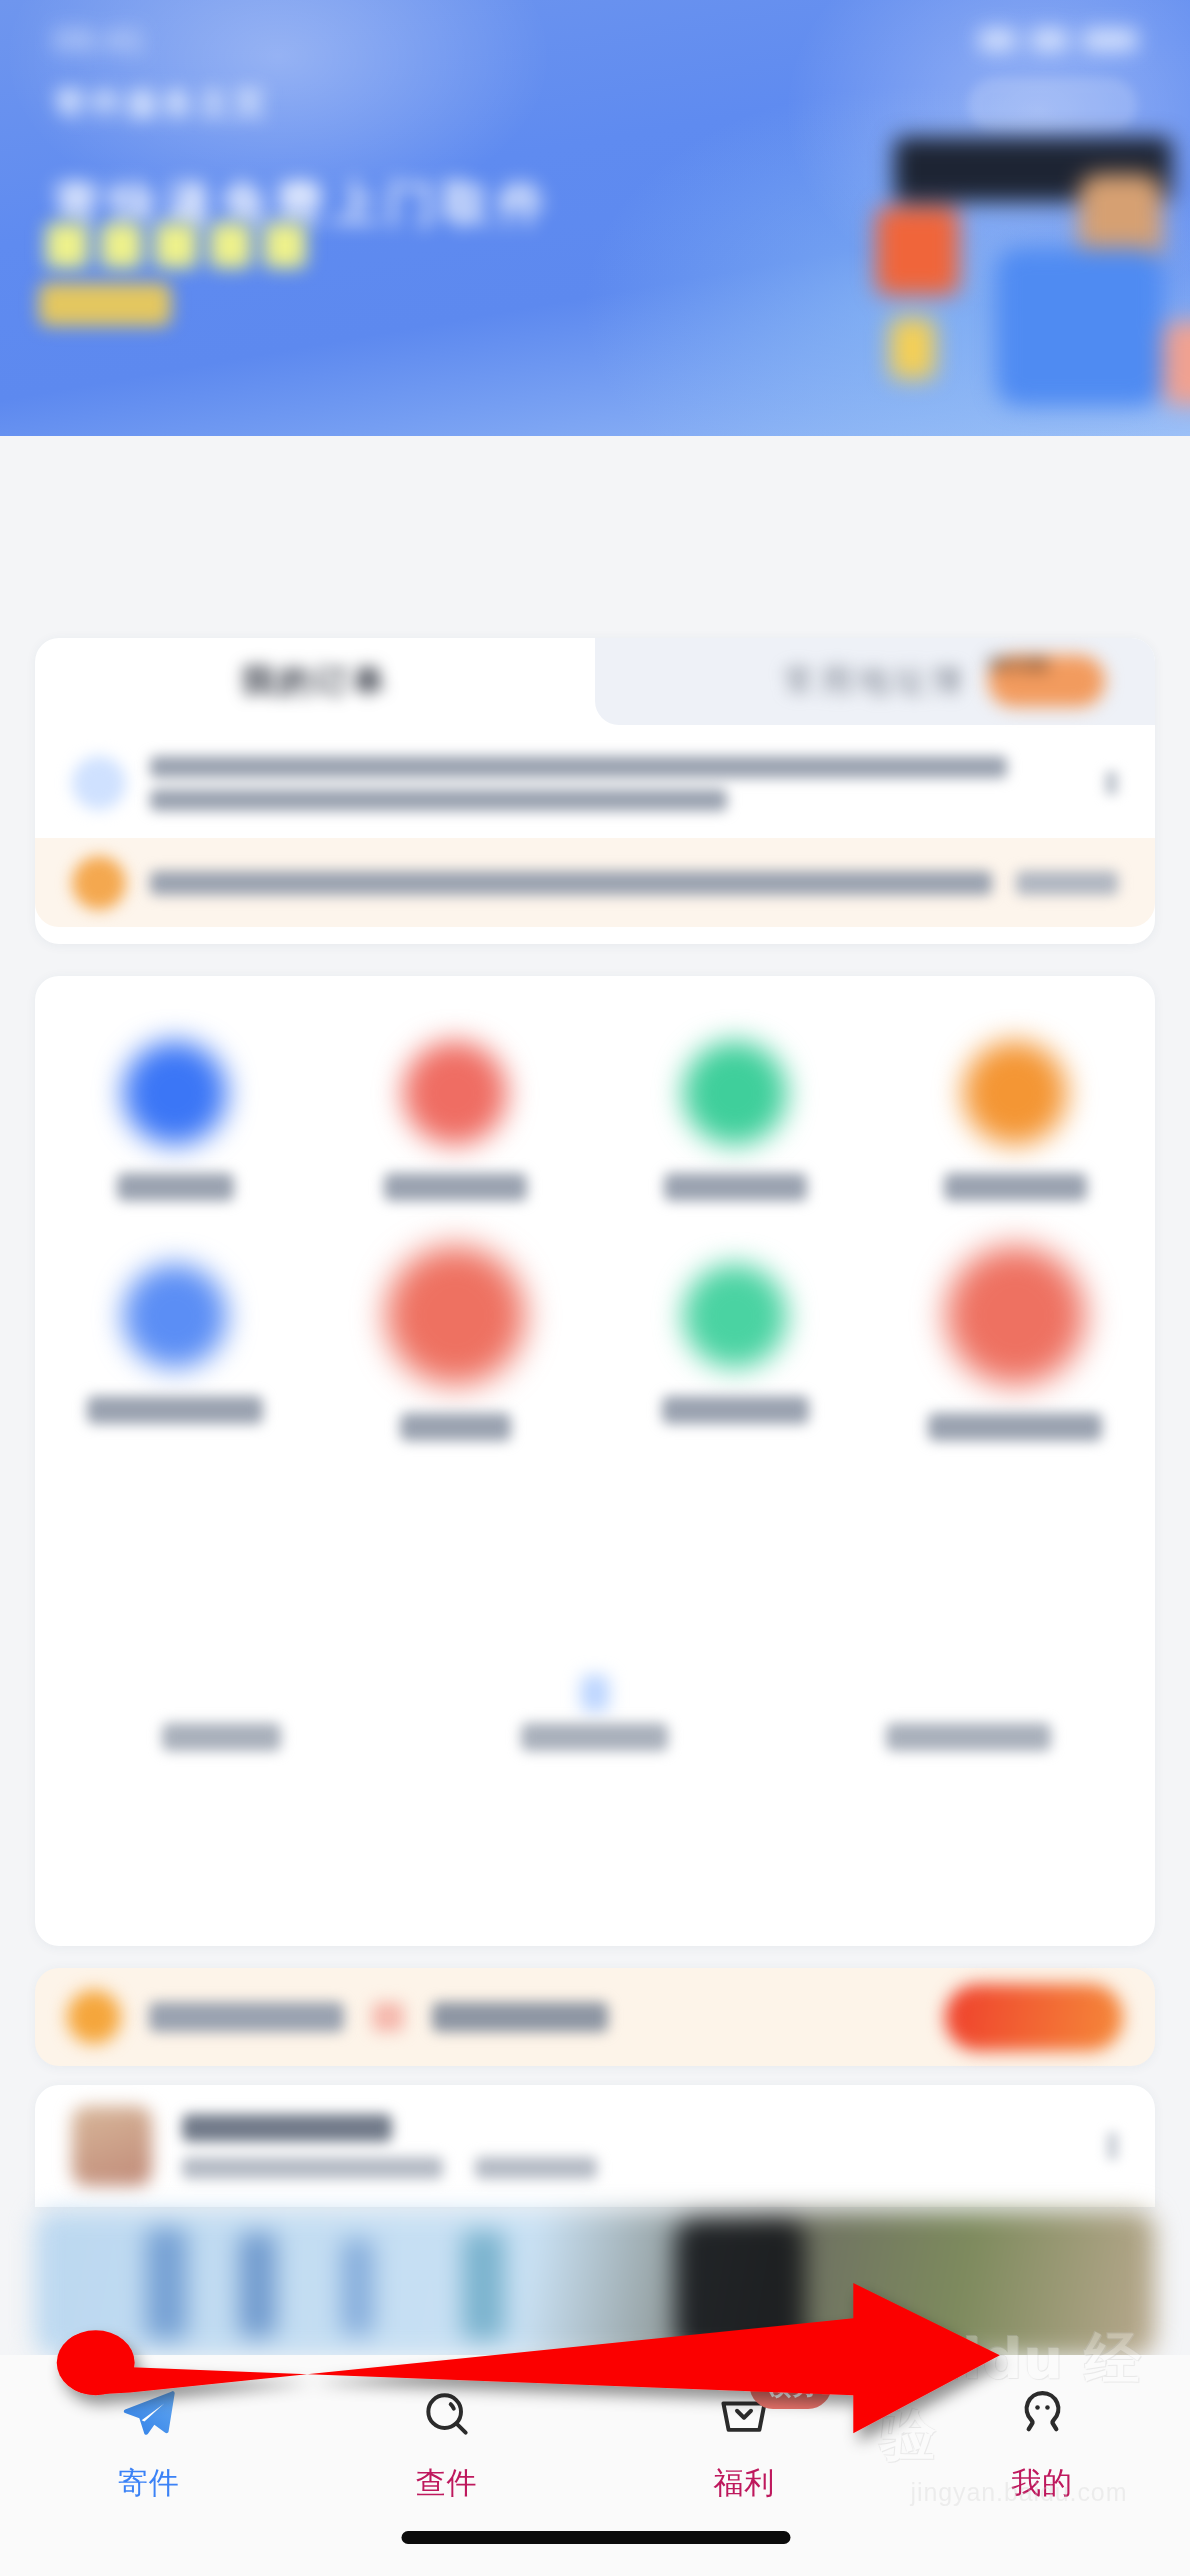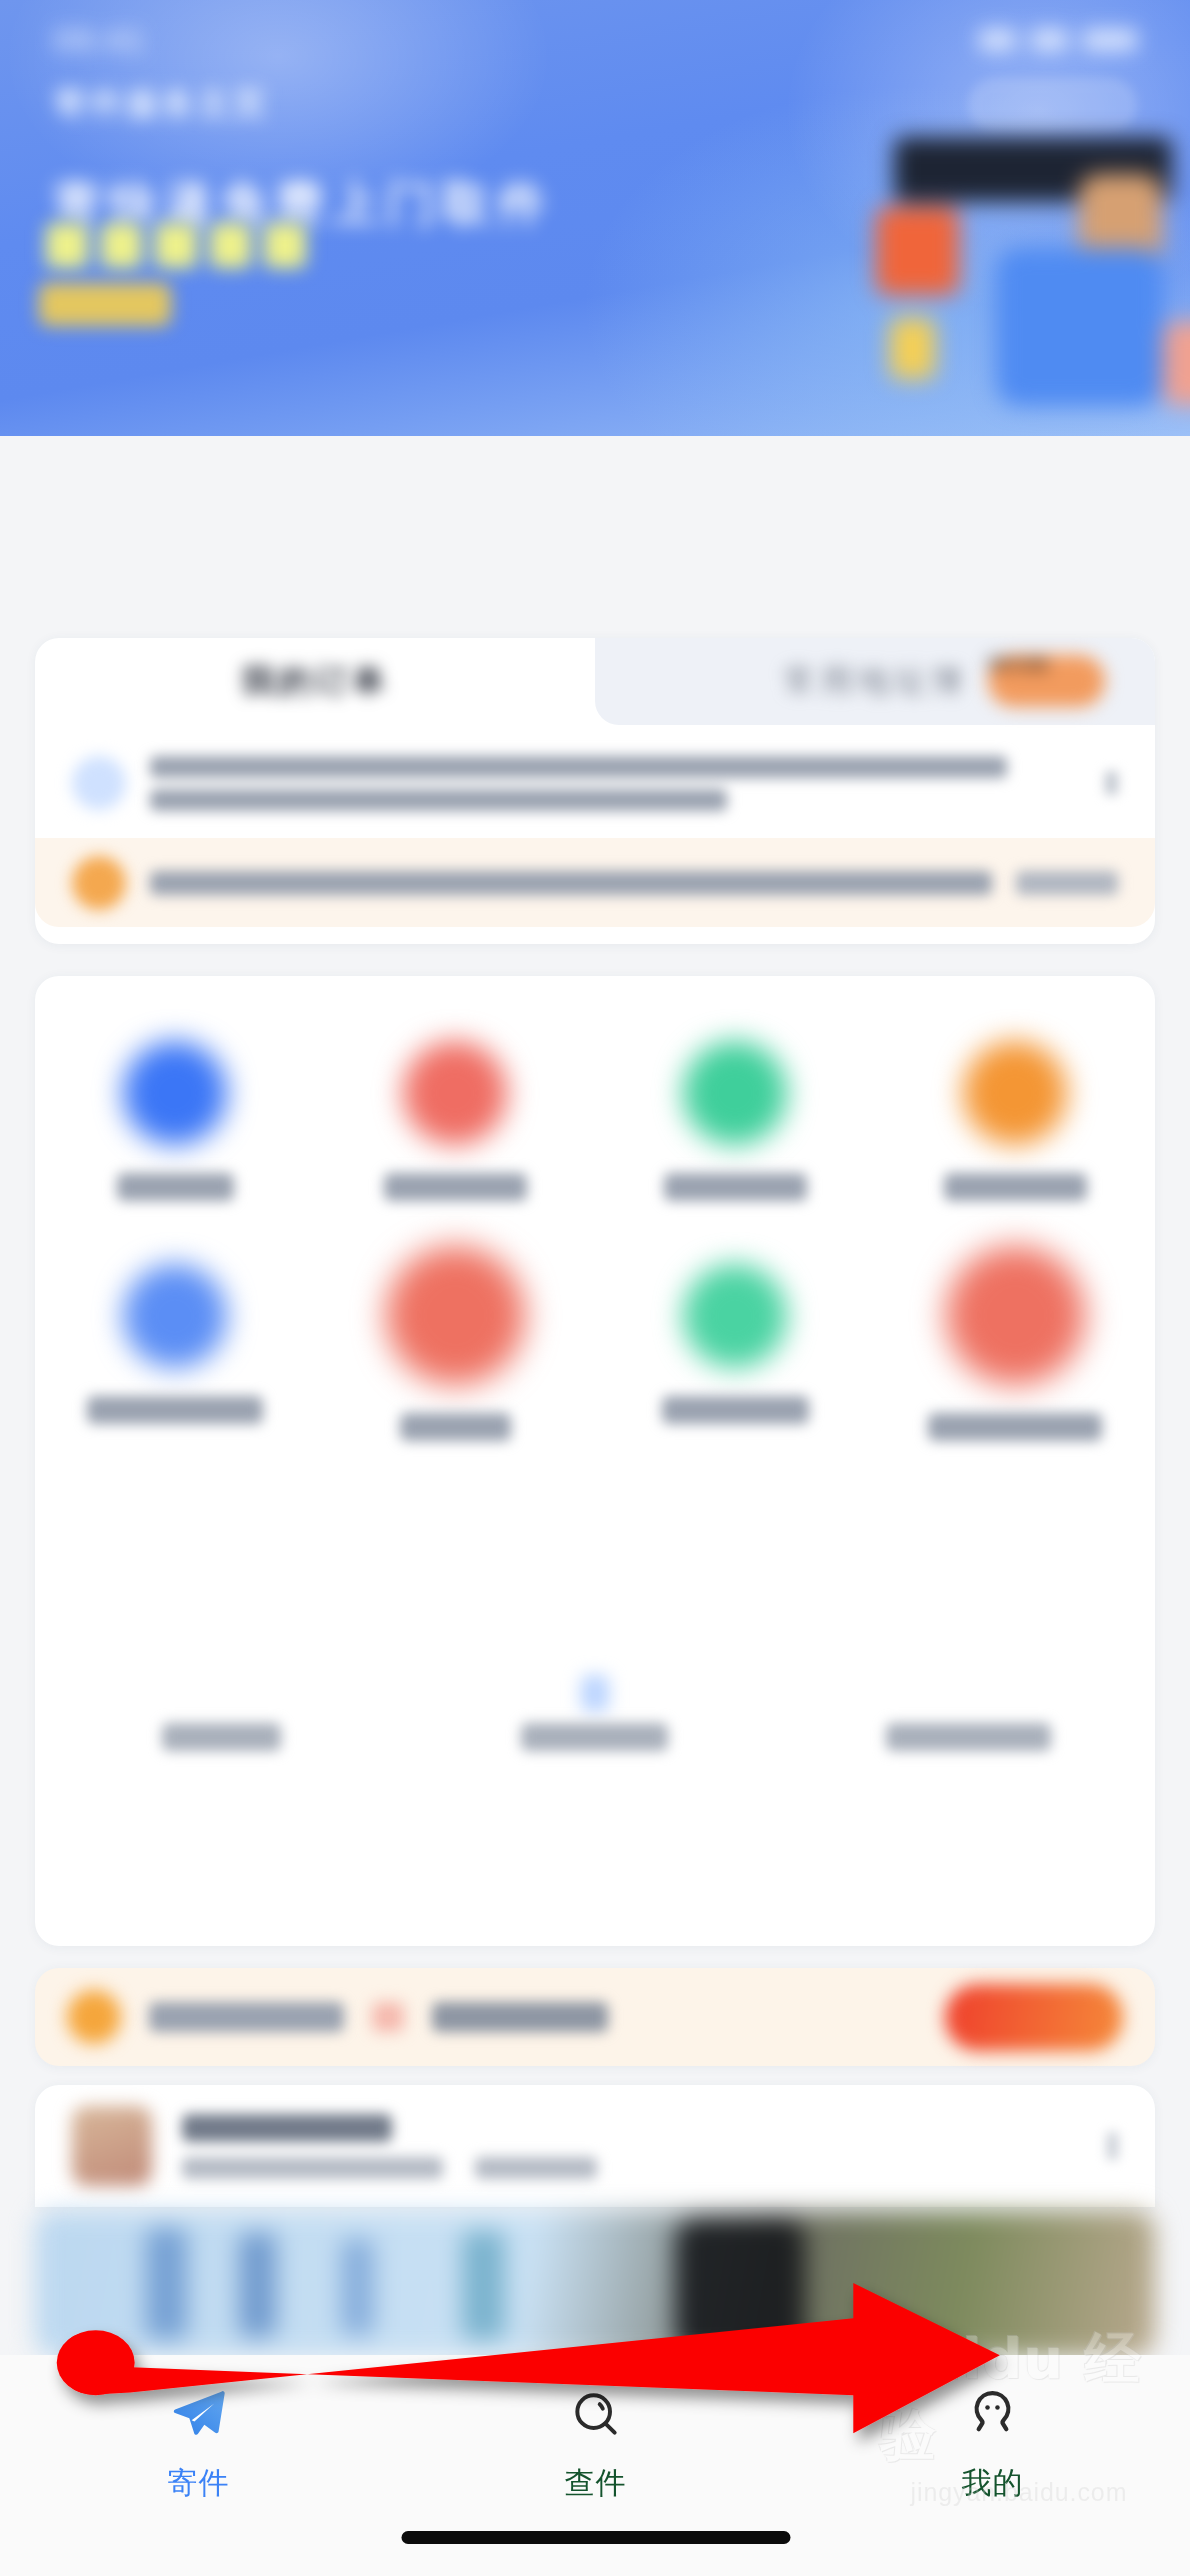--- a/index.html
+++ b/index.html
@@ -156,21 +156,21 @@
   .bn-b4{ position:absolute; left:427px; top:20.4px; width:43px; height:109px; background:#5aa0bd; border-radius:7.4px; opacity:.7; }
   .bn-dk{ position:absolute; left:640px; top:7.4px; width:130px; height:139px; background:#15171b; border-radius:22px; opacity:.9; }
 
   
   .navbar{
     position:absolute; left:0; bottom:0; width:1191px; height:221px;
     background:#fafafa; display:flex; align-items:flex-start; padding-top:24px;
   }
   .nav-item{ flex:1; display:flex; flex-direction:column; align-items:center; position:relative; }
   .nav-ic{ width:69px; height:69px; display:flex; align-items:center; justify-content:center; }
-  .nav-lb{ margin-top:15px; font-size:30px; color:#14532d; letter-spacing:0.9px;
+  .nav-lb{ margin-top:15px; font-size:30px; color:#be185d; letter-spacing:0.9px;
            font-family:"DejaVu Sans","Liberation Sans",sans-serif; }
   .nav-item.active .nav-lb{ color:#3b82f6; }
   .nav-badge{
     position:absolute; top:-16.7px; left:50%; transform:translateX(5.6px);
     background:#e8736b; color:#fff; font-size:26px; font-weight:700;
     padding:5.6px 15px; border-radius:24px; white-space:nowrap;
     font-family:"DejaVu Sans","Liberation Sans",sans-serif;
   }
   .home-ind{
     position:absolute; left:50%; transform:translateX(-50%); bottom:32px;
@@ -363,20 +363,30 @@
     <div class="nav-ic">
       <svg width="56" height="56" viewBox="0 0 24 24" fill="none" stroke="#2b2b2b" stroke-width="1.7" stroke-linecap="round">
         <circle cx="11" cy="11" r="7"></circle>
         <path d="M16.2 16.2 20 20"></path>
         <path d="M13.6 7.8a4.6 4.6 0 0 1 1.3 1.9"></path>
       </svg>
     </div>
     <div class="nav-lb">查件</div>
   </div>
 
+  <div class="nav-item">
+    <div class="nav-badge">领夯</div>
+    <div class="nav-ic">
+      <svg width="56" height="56" viewBox="0 0 24 24" fill="none" stroke="#2b2b2b" stroke-width="1.7" stroke-linecap="round" stroke-linejoin="round">
+        <path d="M3.2 7.5h17.6l-2.2 11.3H5.4z"></path>
+        <path d="M9 10.6l3 3 3-3"></path>
+      </svg>
+    </div>
+    <div class="nav-lb">福利</div>
+  </div>
 
   <div class="nav-item">
     <div class="nav-ic">
       <svg width="57" height="57" viewBox="0 0 24 24" fill="none" stroke="#2b2b2b" stroke-width="1.8" stroke-linecap="round">
         <path d="M12 3.4a6.6 6.6 0 0 0-4.7 11.3c.5.5.6 1.2.2 1.8L6.2 18.6M12 3.4a6.6 6.6 0 0 1 4.7 11.3c-.5.5-.6 1.2-.2 1.8l1.3 2.1"></path>
         <circle cx="9.9" cy="9.5" r=".95" fill="#2b2b2b" stroke="none"></circle>
         <circle cx="14.1" cy="9.5" r=".95" fill="#2b2b2b" stroke="none"></circle>
       </svg>
     </div>
     <div class="nav-lb">我的</div>

